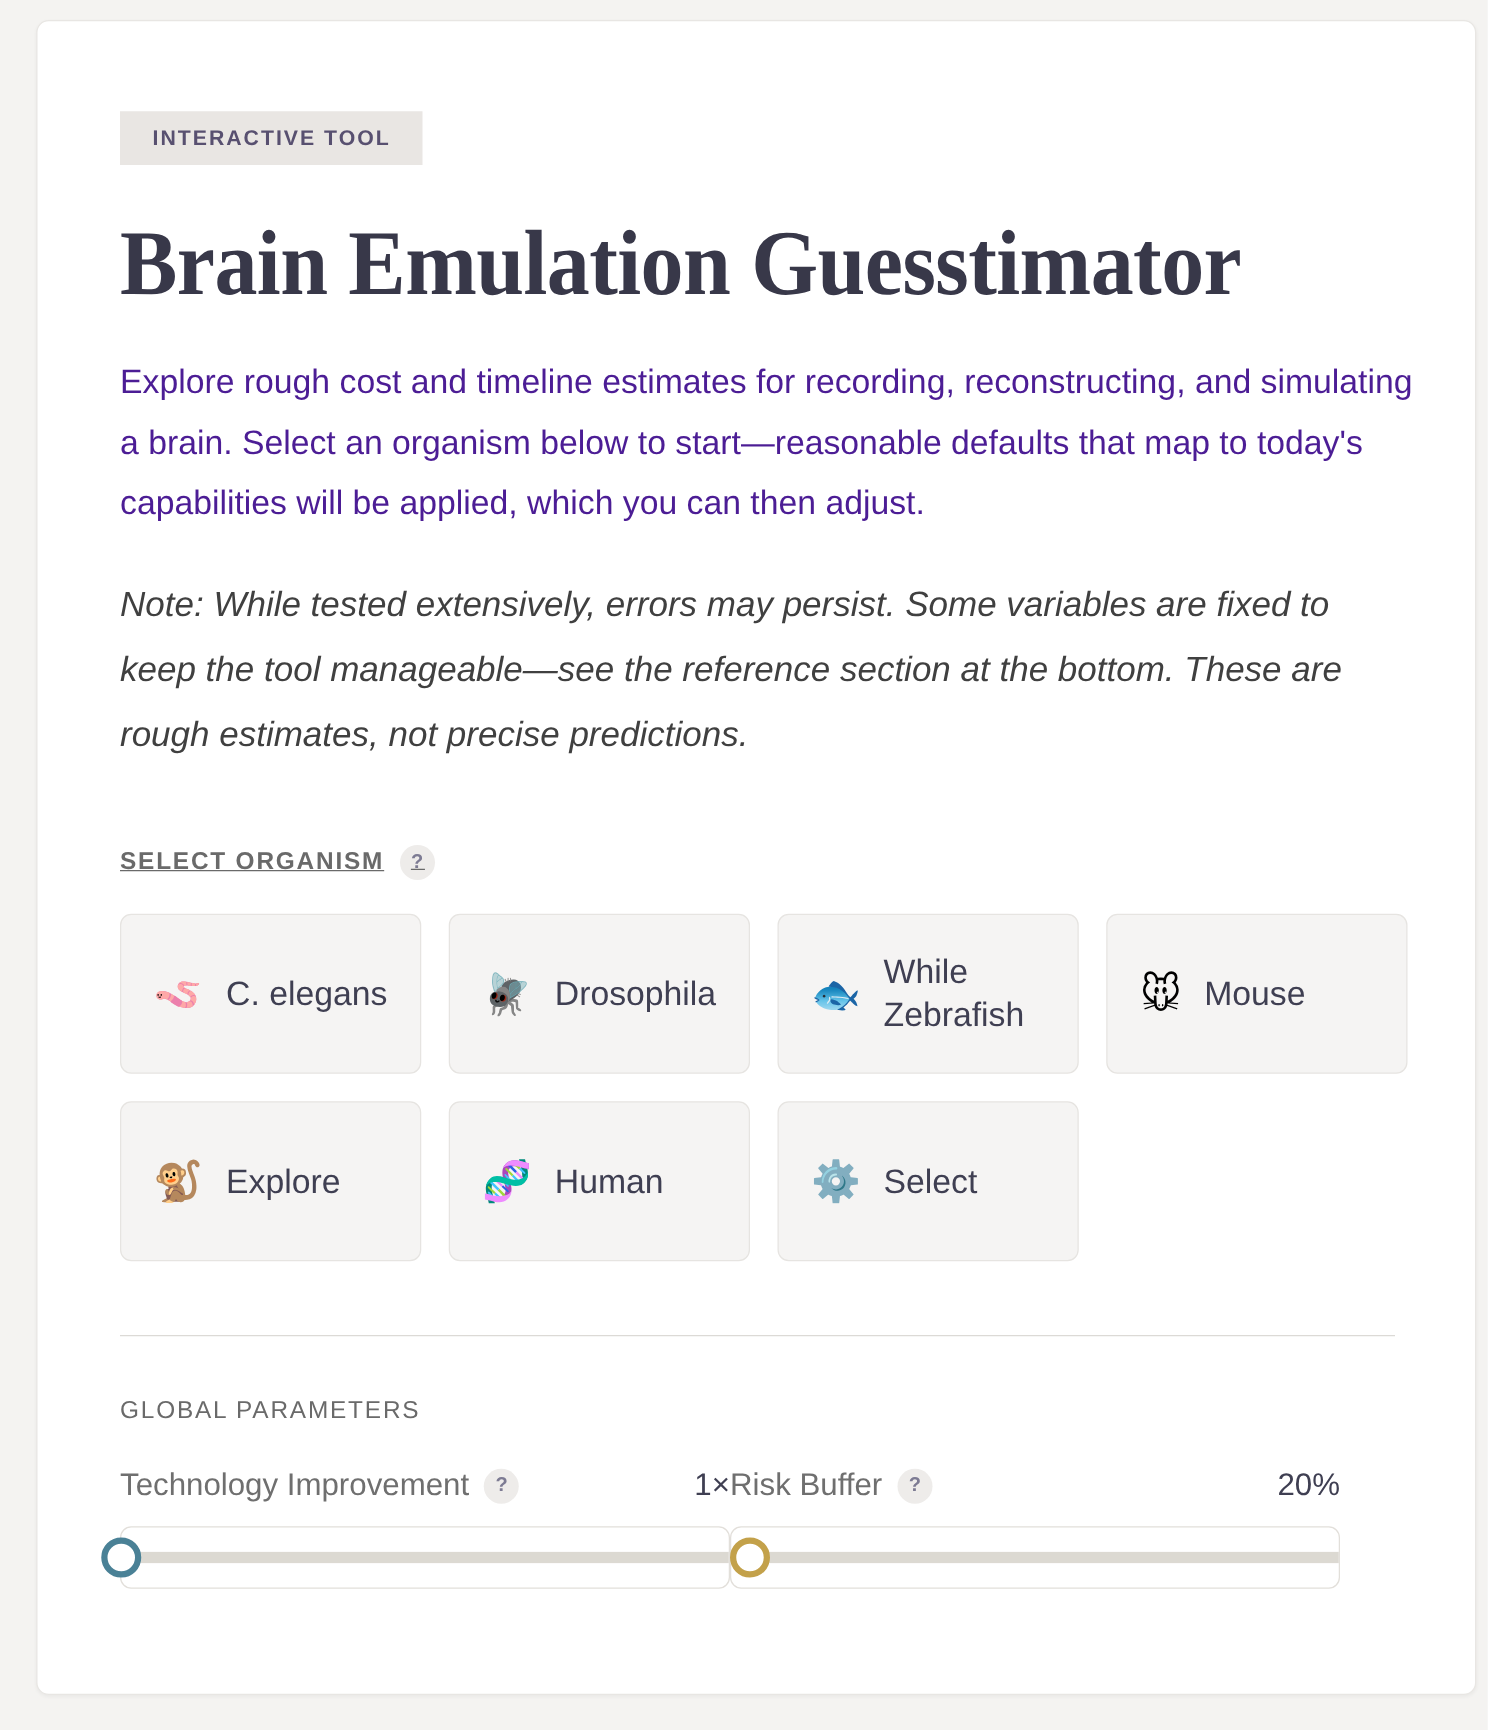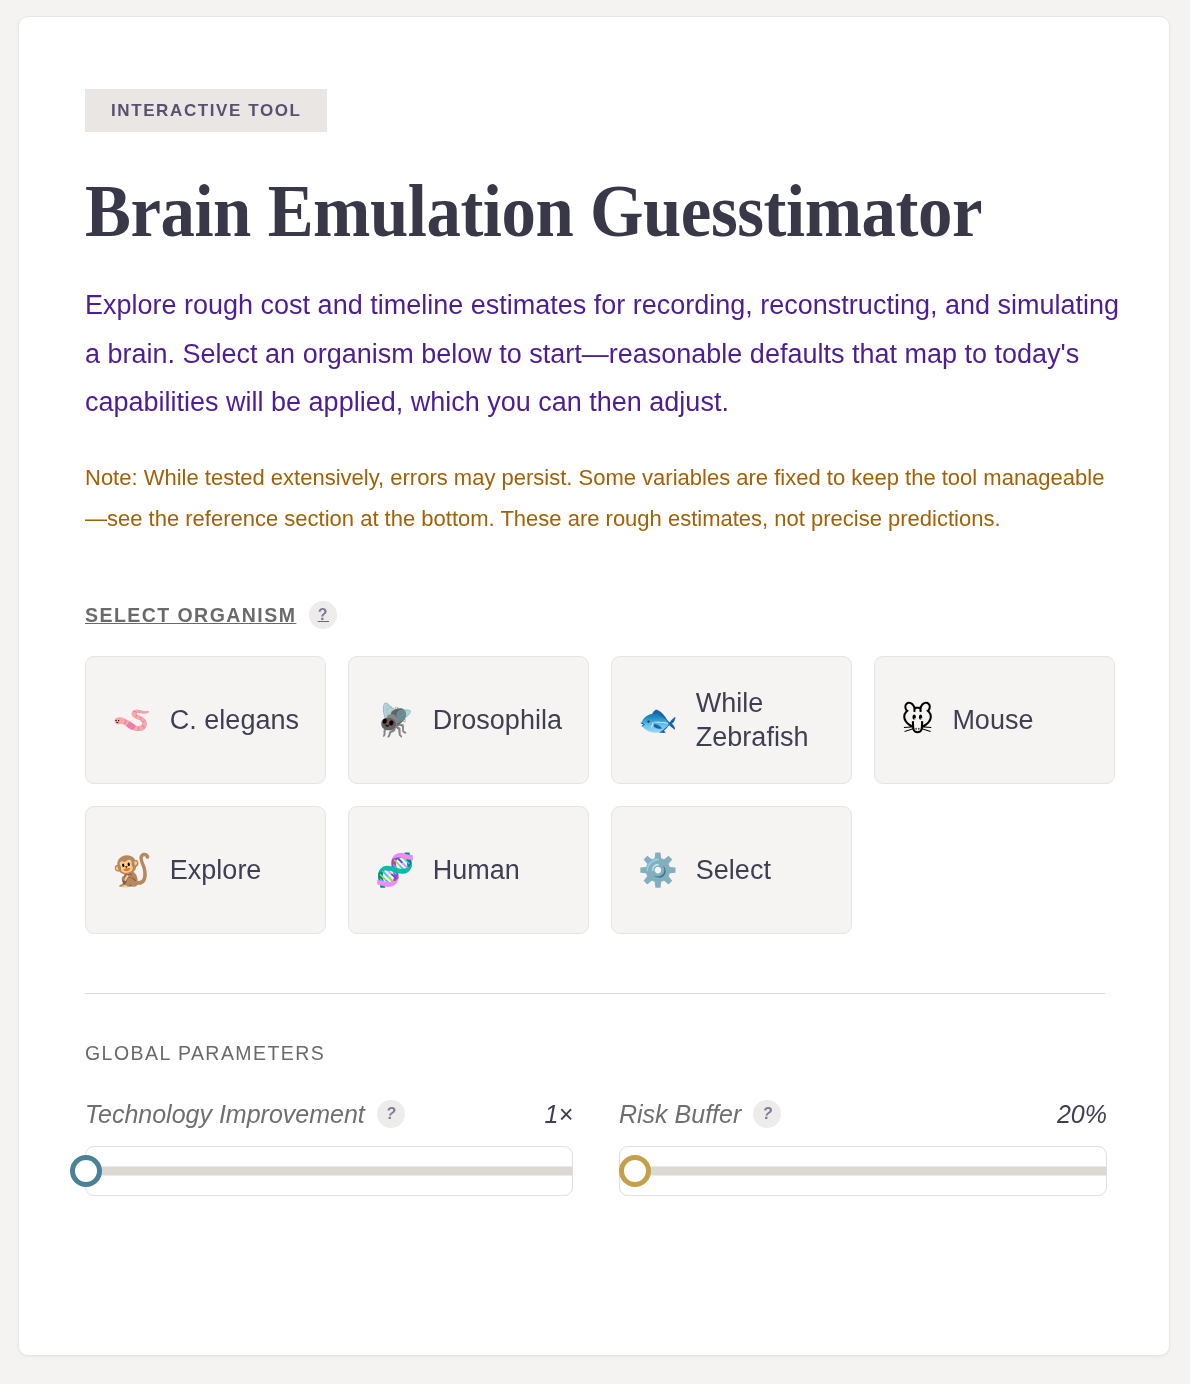--- a/index.html
+++ b/index.html
@@ -10,20 +10,21 @@
     background: #f4f3f1;
     font-family: "Liberation Sans", sans-serif;
     -webkit-font-smoothing: antialiased;
   }
 
   .page {
     width: 1088px;
     height: 1384px;
     background: #f4f3f1;
     padding: 16px 20px 28px 18px;
+    margin-left: 11px;
   }
 
   .card {
     width: 1152px;
     height: 1340px;
     background: #ffffff;
     border: 1px solid #e8e6e3;
     border-radius: 10px;
     box-shadow: 0 1px 3px rgba(0,0,0,0.045);
     padding: 72px 48px 0 66px;
@@ -59,22 +60,23 @@
   .intro {
     font-size: 27px;
     color: #4c1d95;
     line-height: 1.78;
     margin-top: 32px;
     max-width: 1035px;
   }
 
   
   .note {
-    font-size: 22px;
-    color: #a16207;
+    font-size: 28px;
+    font-style: italic;
+    color: #404040;
     line-height: 1.86;
     margin-top: 32px;
     max-width: 1020px;
   }
 
   
   .section-label {
     display: flex;
     align-items: center;
     gap: 13px;
@@ -149,23 +151,21 @@
   .params-label {
     font-size: 19.5px;
     font-weight: normal;
     letter-spacing: 1.45px;
     color: #6a6a6a;
     margin-top: 48px;
   }
 
   .params-row {
     display: flex;
-    gap: 46px;
     margin-top: 34px;
-    font-style: italic;
   }
 
   .param { width: 488px; }
 
   .param-head {
     display: flex;
     align-items: center;
     gap: 12px;
     height: 30px;
   }

